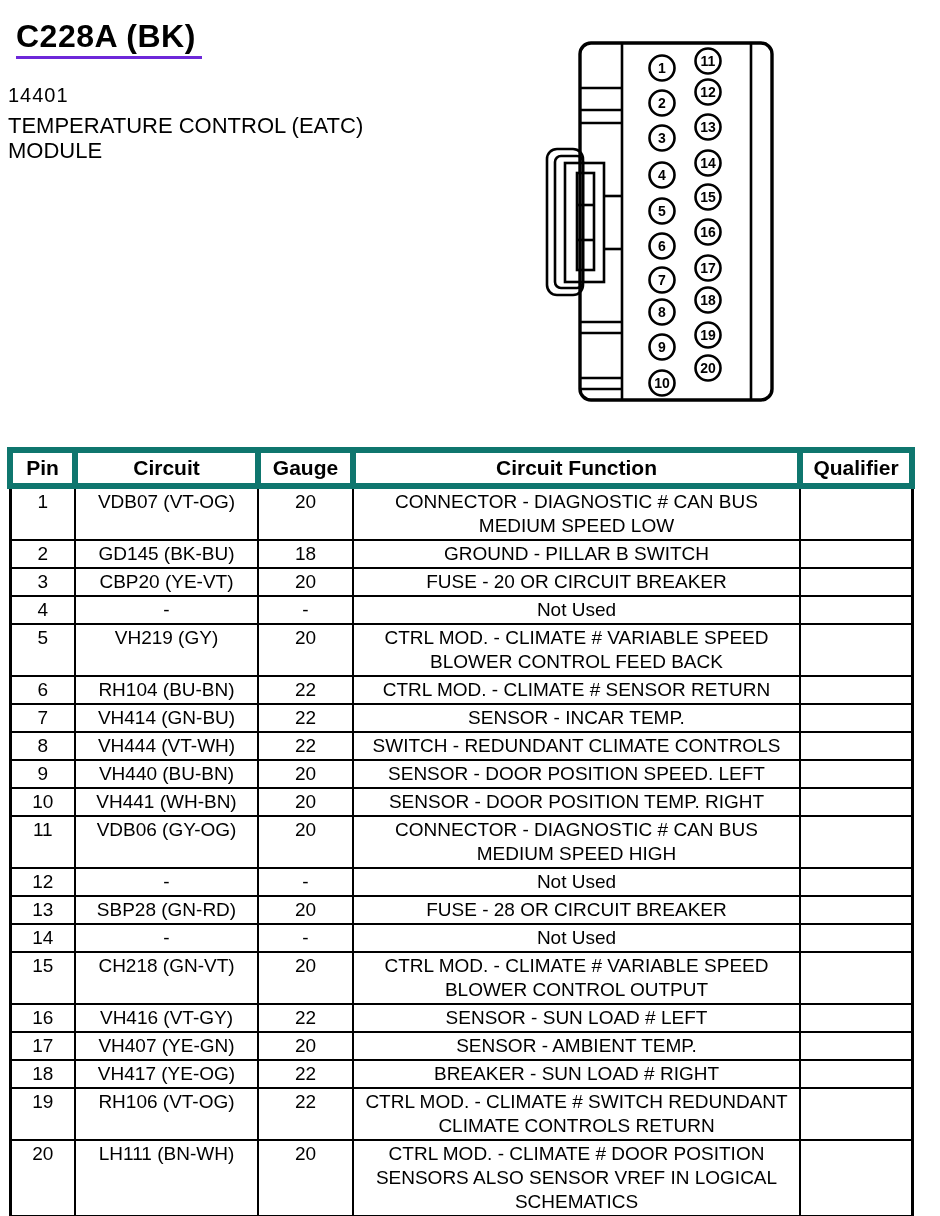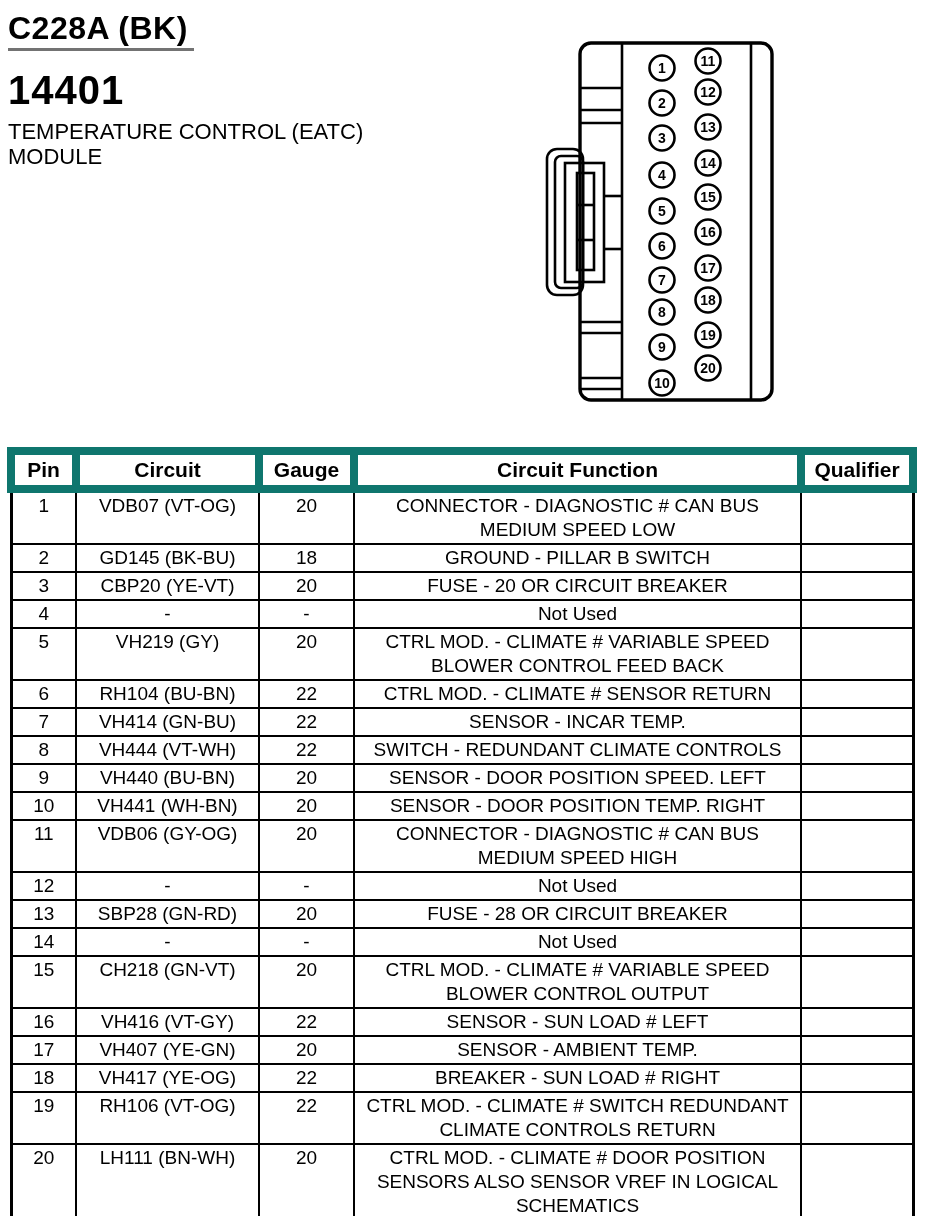--- a/index.html
+++ b/index.html
@@ -7,45 +7,45 @@
     width:940px; height:1216px;
     background:#ffffff; color:#000;
     font-family:"Liberation Sans", sans-serif;
     position:relative; overflow:hidden;
   }
 
   
   .doc-header { position:absolute; left:8px; top:10px; width:430px; }
   .conn-id {
     font-size:32px; font-weight:bold; letter-spacing:0.5px;
-    display:inline-block; border-bottom:3px solid #737373; padding:0 6px 1px 0;
-    margin:0;
-  }
-  .part-no { font-size:40px; font-weight:bold; margin-top:17px; letter-spacing:1px; }
+    display:inline-block; border-bottom:3px solid #6d28d9; padding:0 6px 1px 0;
+    margin:8px;
+  }
+  .part-no { font-size:20px; font-weight:normal; margin-top:17px; letter-spacing:1px; }
   .module-desc { font-size:22px; line-height:25px; margin-top:6px; font-weight:normal; }
 
   
   .connector-wrap { position:absolute; left:535px; top:28px; }
   svg .ln { fill:none; stroke:#000; stroke-width:2.6px; }
   svg .ln-thick { fill:none; stroke:#000; stroke-width:3.4px; }
   svg circle { fill:none; stroke:#000; stroke-width:2.6px; }
   svg text {
     font-family:"Liberation Sans", sans-serif;
     font-size:14px; font-weight:bold; fill:#000;
     text-anchor:middle;
   }
 
   
   table.pinout {
     position:absolute; left:7px; top:447px;
     border-collapse:collapse; table-layout:fixed;
     border:3px solid #000;
   }
   .pinout th {
-    border:8px solid #0f766e;
+    border:6px solid #0f766e;
     font-size:21px; font-weight:bold;
     padding:3px 2px; text-align:center;
   }
   .pinout td {
     border:2px solid #000;
     font-size:19px; line-height:24px;
     padding:1px 4px; vertical-align:top;
   }
   .pinout td.c { text-align:center; }
   .pinout td.fn { text-align:center; white-space:pre-line; }

